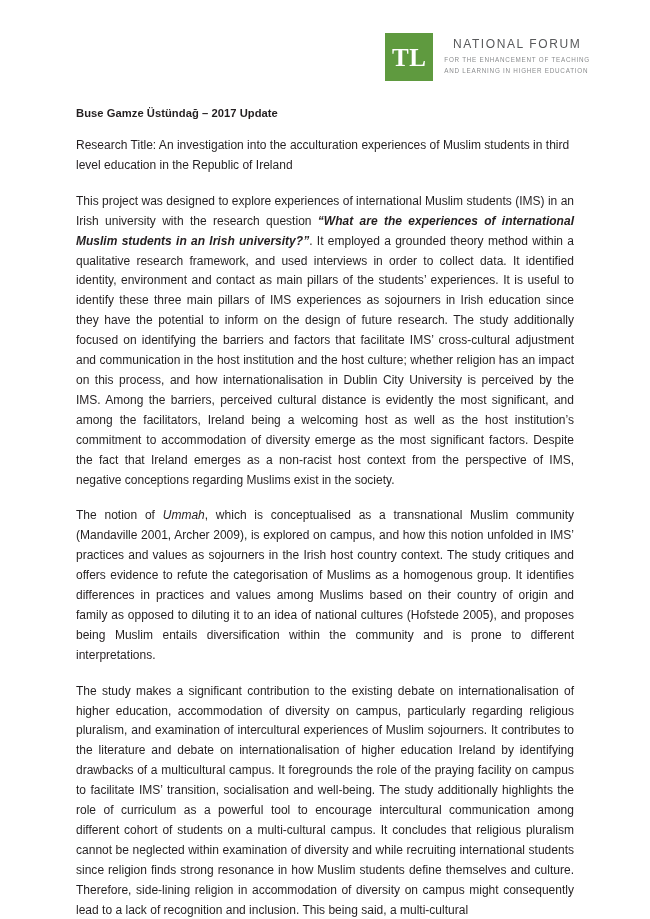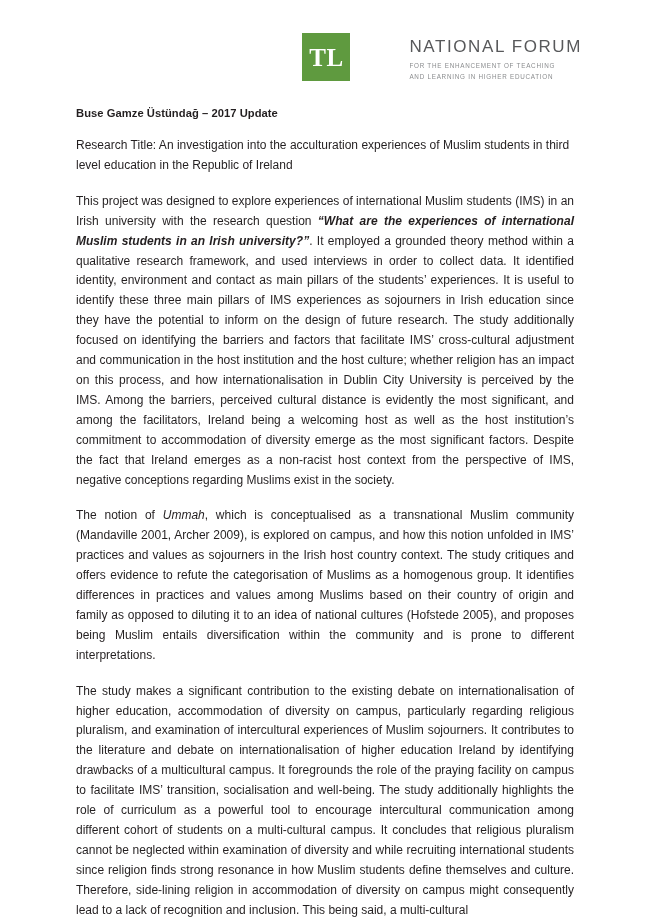--- a/index.html
+++ b/index.html
@@ -19,47 +19,47 @@
     width: 650px;
     height: 919px;
     box-sizing: border-box;
     padding: 0 76px;
   }
 
   
   .logo-block {
     position: absolute;
     top: 33px;
-    right: 68px;
+    right: 60px;
     display: flex;
     align-items: flex-start;
-    gap: 48px;
   }
   .logo-mark {
     width: 48px;
     height: 48px;
     background: #5f9a3f;
     color: #ffffff;
     display: flex;
     align-items: center;
     justify-content: center;
     font-family: "Liberation Serif", serif;
     font-size: 25px;
     font-weight: bold;
     letter-spacing: 0.5px;
     line-height: 1;
   }
   .logo-text {
     margin-left: 11px;
     padding-top: 4px;
   }
   .logo-title {
-    font-size: 17px;
+    font-size: 12px;
     letter-spacing: 1.6px;
     color: #58595b;
+    text-align: center;
   }
   .logo-sub {
     font-size: 6.3px;
     letter-spacing: 0.75px;
     color: #8a8c8e;
     margin-top: 4px;
     line-height: 1.55;
   }
 
   

